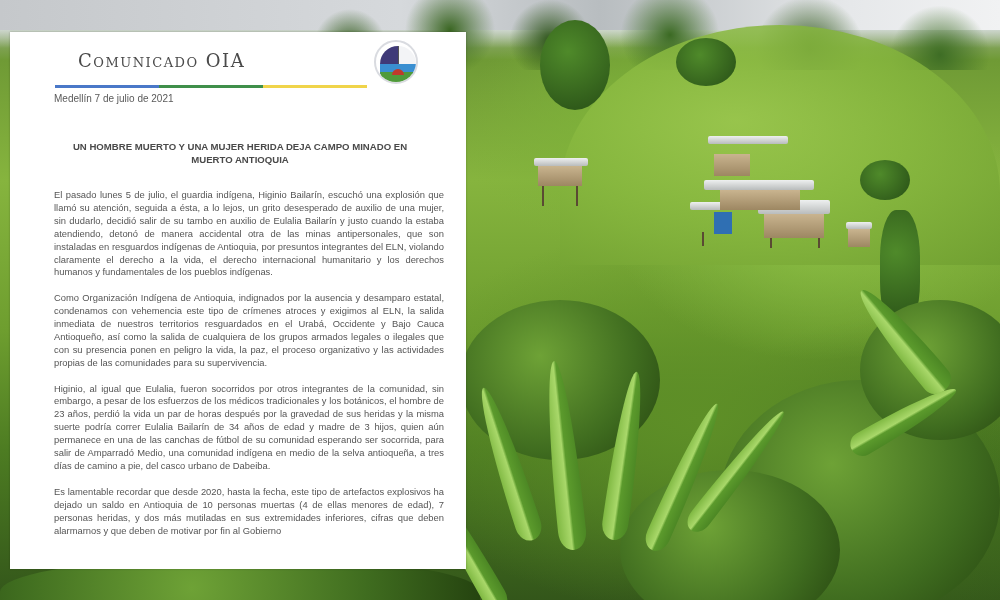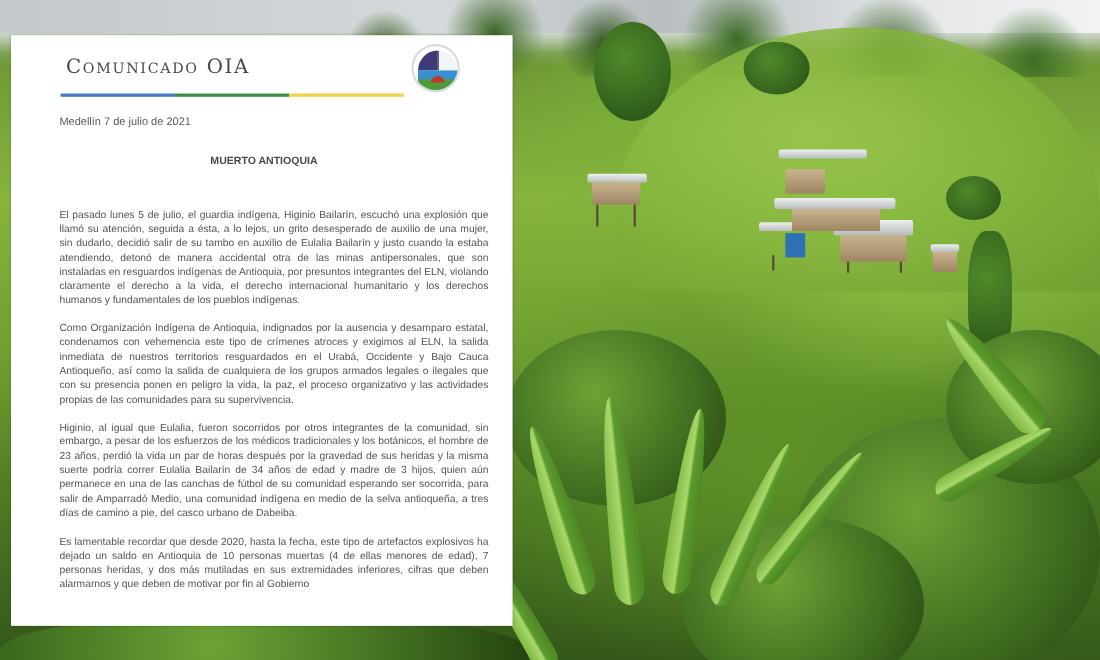--- a/index.html
+++ b/index.html
@@ -54,42 +54,42 @@
       background: radial-gradient(circle at 40% 35%, #6ea236 0%, #3f6c1f 60%, #24420f 100%);
     }
 
     
     .doc {
       position: absolute; left: 10px; top: 32px; width: 456px; height: 537px;
       background: #ffffff; overflow: hidden;
       box-shadow: 0 0 2px rgba(0,0,0,.25);
     }
     .doc-title {
-      position: absolute; left: 50px; top: 18px;
+      position: absolute; left: 68px; top: 18px;
       font-family: "DejaVu Serif", serif; font-size: 18px; letter-spacing: 1.5px;
       color: #4a4a4a; font-variant: small-caps; font-weight: normal;
     }
     .logo {
       position: absolute; left: 364px; top: 8px; width: 44px; height: 44px;
       border-radius: 50%; border: 2px solid #d9dbe0; overflow: hidden;
       background: #ffffff;
     }
     .logo .q1 { position: absolute; left: 4px; top: 4px; width: 18px; height: 18px; background: #3f3a78; border-top-left-radius: 18px; }
     .logo .q2 { position: absolute; left: 22px; top: 4px; width: 18px; height: 18px; background: #f3f4f6; border-top-right-radius: 18px; border-left: 1px solid #555; }
     .logo .q3 { position: absolute; left: 4px; top: 22px; width: 36px; height: 10px; background: #3a8fd1; }
     .logo .q4 { position: absolute; left: 4px; top: 30px; width: 36px; height: 10px; background: #4f9a3a; border-bottom-left-radius: 18px; border-bottom-right-radius: 18px; }
     .logo .hut { position: absolute; left: 16px; top: 27px; width: 12px; height: 6px; background: #c0392b; border-radius: 6px 6px 0 0; }
 
     .rule {
       position: absolute; left: 45px; top: 53px; width: 312px; height: 3px;
       display: flex;
     }
     .rule span { flex: 1; height: 3px; }
     .date {
-      position: absolute; left: 44px; top: 74px;
+      position: absolute; left: 44px; top: 61px;
       font-size: 10px; color: #5a5a5a;
     }
     .headline {
       position: absolute; left: 30px; top: 108px; width: 400px;
       text-align: center; font-size: 9.6px; font-weight: bold; color: #4a4a4a;
       line-height: 13px;
     }
     .body-text {
       position: absolute; left: 44px; top: 157px; width: 390px;
       font-size: 9.4px; line-height: 12.9px; color: #555555;
@@ -162,20 +162,21 @@
       <div class="hut"></div>
   </div>
   <div class="rule">
     <span style="background:#4a78c8;"></span>
     <span style="background:#3f8f4a;"></span>
     <span style="background:#f0d44a;"></span>
   </div>
   <div class="date">Medellín 7 de julio de 2021</div>
 
   <div class="headline">
+    <div>UN HOMBRE MUERTO Y UNA MUJER HERIDA DEJA CAMPO MINADO EN</div>
     <div>MUERTO ANTIOQUIA</div>
   </div>
 
   <div class="body-text">
     <p>El pasado lunes 5 de julio, el guardia indígena, Higinio Bailarín, escuchó una explosión que llamó su atención, seguida a ésta, a lo lejos, un grito desesperado de auxilio de una mujer, sin dudarlo, decidió salir de su tambo en auxilio de Eulalia Bailarín y justo cuando la estaba atendiendo, detonó de manera accidental otra de las minas antipersonales, que son instaladas en resguardos indígenas de Antioquia, por presuntos integrantes del ELN, violando claramente el derecho a la vida, el derecho internacional humanitario y los derechos humanos y fundamentales de los pueblos indígenas.</p>
     <p>Como Organización Indígena de Antioquia, indignados por la ausencia y desamparo estatal, condenamos con vehemencia este tipo de crímenes atroces y exigimos al ELN, la salida inmediata de nuestros territorios resguardados en el Urabá, Occidente y Bajo Cauca Antioqueño, así como la salida de cualquiera de los grupos armados legales o ilegales que con su presencia ponen en peligro la vida, la paz, el proceso organizativo y las actividades propias de las comunidades para su supervivencia.</p>
     <p>Higinio, al igual que Eulalia, fueron socorridos por otros integrantes de la comunidad, sin embargo, a pesar de los esfuerzos de los médicos tradicionales y los botánicos, el hombre de 23 años, perdió la vida un par de horas después por la gravedad de sus heridas y la misma suerte podría correr Eulalia Bailarín de 34 años de edad y madre de 3 hijos, quien aún permanece en una de las canchas de fútbol de su comunidad esperando ser socorrida, para salir de Amparradó Medio, una comunidad indígena en medio de la selva antioqueña, a tres días de camino a pie, del casco urbano de Dabeiba.</p>
     <p>Es lamentable recordar que desde 2020, hasta la fecha, este tipo de artefactos explosivos ha dejado un saldo en Antioquia de 10 personas muertas (4 de ellas menores de edad), 7 personas heridas, y dos más mutiladas en sus extremidades inferiores, cifras que deben alarmarnos y que deben de motivar por fin al Gobierno</p>
   </div>
 </div>

